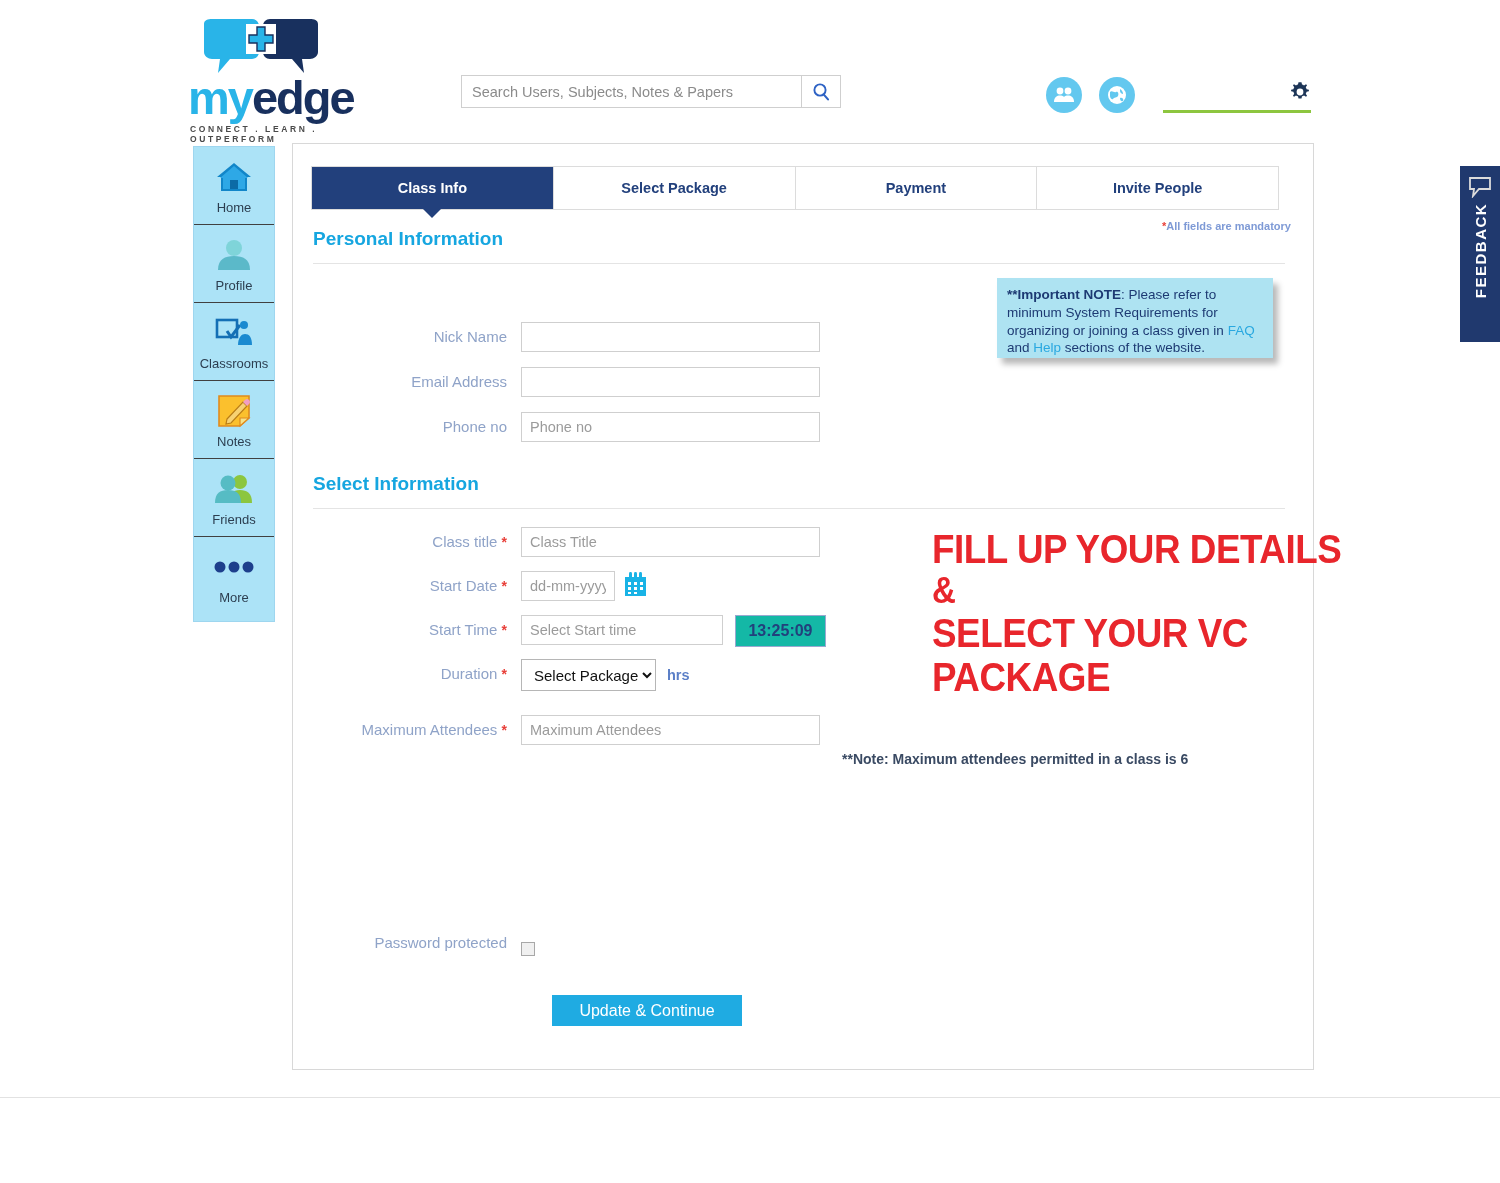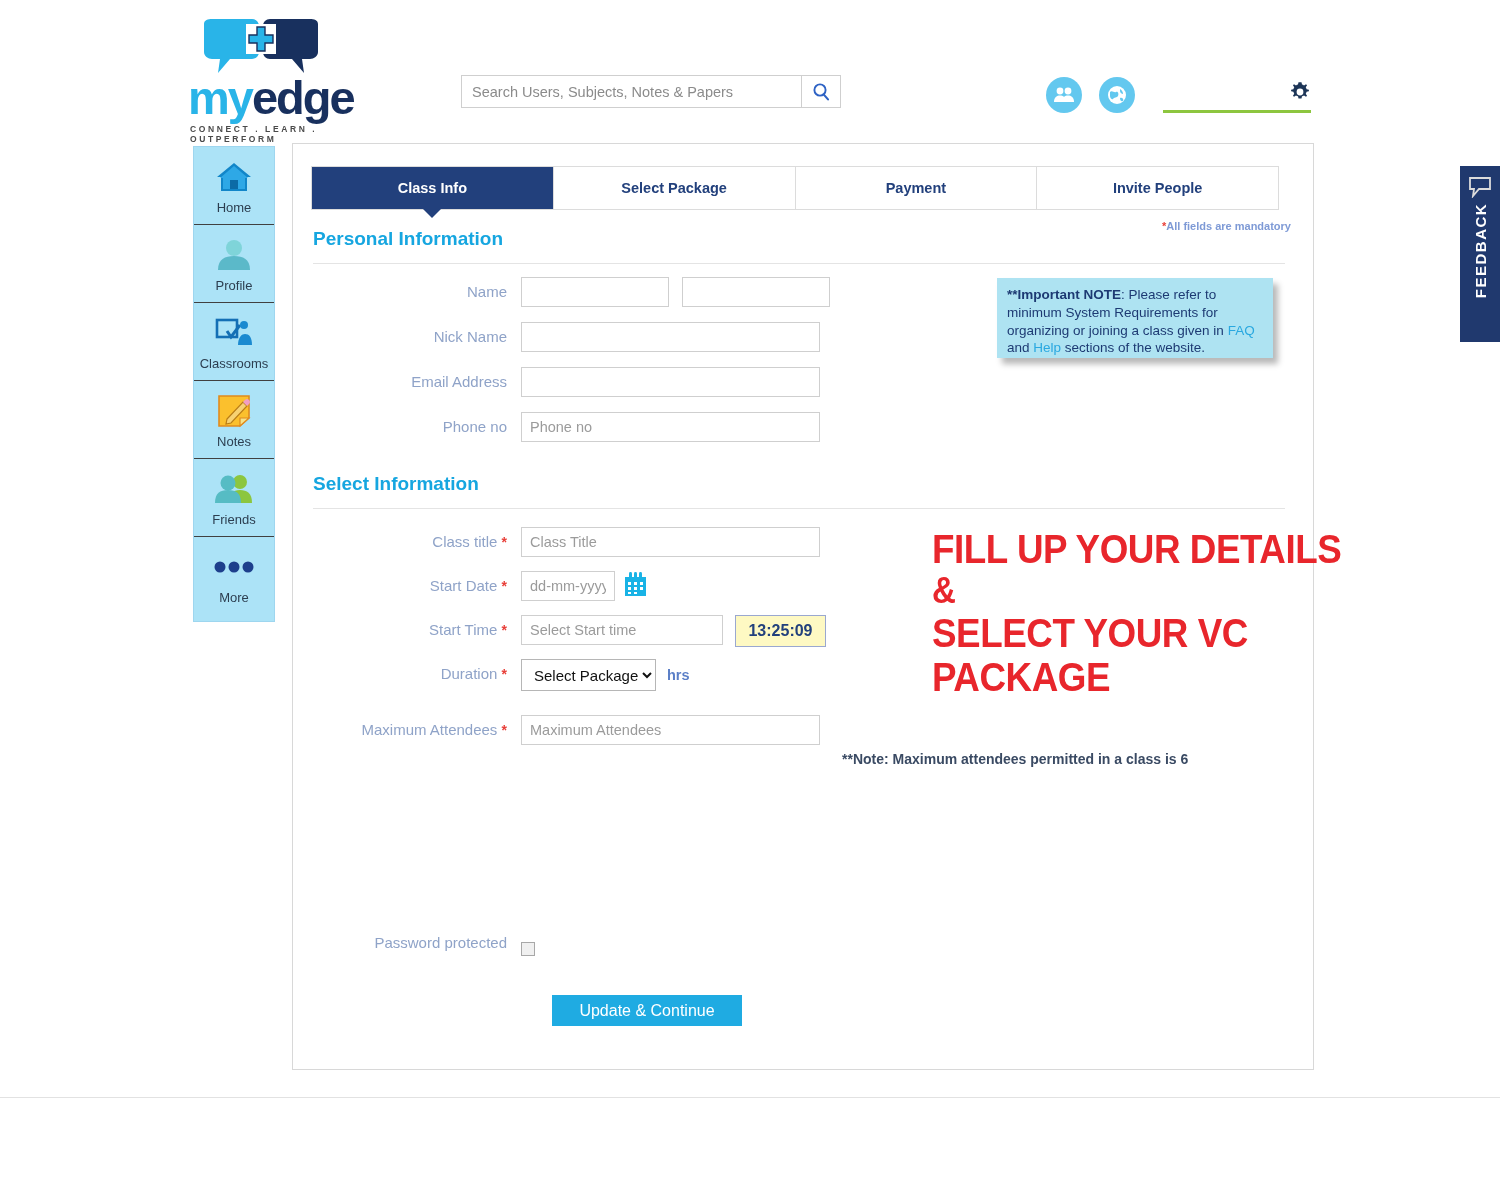--- a/index.html
+++ b/index.html
@@ -59,21 +59,21 @@
   .inp{border:1px solid #cfcfcf;box-sizing:border-box;height:30px;font-size:14.5px;color:#666;padding:0 8px;font-family:"Liberation Sans",sans-serif;outline:none;background:#fff;}
   .inp::placeholder{color:#9b9b9b;}
   textarea.inp{height:auto;padding:7px 8px;resize:none;line-height:1.35;}
 
   
   #note-box{position:absolute;left:997px;top:278px;width:276px;height:80px;background:#aee3f2;color:#1d3a73;font-size:13.5px;line-height:1.32;padding:8px 10px 10px 10px;box-sizing:border-box;box-shadow:5px 6px 6px rgba(0,0,0,.28);}
   #note-box .lk{color:#29a8e0;}
 
   
   #cal-icon{margin-left:8px;margin-top:1px;cursor:pointer;}
-  #time-chip{margin-left:12px;width:89px;height:30px;border:1px solid #9aa8d0;background:#fef9c3;color:#22407c;font-size:16px;display:flex;align-items:center;justify-content:center;font-weight:bold;cursor:pointer;}
+  #time-chip{margin-left:12px;width:89px;height:30px;border:1px solid #9aa8d0;background:#14b8a6;color:#22407c;font-size:16px;display:flex;align-items:center;justify-content:center;font-weight:bold;cursor:pointer;}
   #duration-select{height:32px;font-size:15px;font-family:"Liberation Sans",sans-serif;border:1px solid #b6b6b6;background:#fff;padding-left:8px;color:#111;}
   #hrs{margin-left:11px;font-size:14.5px;color:#5b7fc7;font-weight:bold;line-height:32px;}
   #maxnote{position:absolute;left:549px;top:750px;font-size:14px;color:#3a4a63;font-weight:bold;}
   #pwd-check{width:14px;height:14px;border:1px solid #a8a8a8;background:#f0f0f0;box-sizing:border-box;cursor:pointer;}
   #submit-btn{position:absolute;left:551px;top:995px;width:190px;height:31px;background:#1fabe2;color:#fff;border:none;font-size:16px;font-family:"Liberation Sans",sans-serif;cursor:pointer;}
 
   
   #annot{position:absolute;left:932px;top:527px;width:520px;color:#e8262c;font-weight:bold;font-size:40px;line-height:1.1;letter-spacing:-0.5px;transform:scaleX(.92);transform-origin:left top;}
   #annot .l2{font-size:36px;}
 
@@ -215,25 +215,20 @@
     <div class="tab active">Class Info</div>
     <div class="tab">Select Package</div>
     <div class="tab">Payment</div>
     <div class="tab">Invite People</div>
   </div>
 
   <div class="sec-head" style="top:84px">Personal Information</div>
   <div id="mandatory"><span class="star">*</span><span>All fields are mandatory</span></div>
   <div class="sec-rule" style="top:119px"></div>
 
-  <div class="row" style="left:0;top:133px">
-    <div class="flabel">Name</div>
-    <input class="inp" style="width: 148px;" type="text" placeholder="">
-    <input class="inp" style="width: 148px; margin-left: 13px;" type="text" placeholder="">
-  </div>
 
   <div class="row" style="left:0;top:178px">
     <div class="flabel">Nick Name</div>
     <input class="inp" style="width: 299px;" type="text" placeholder="">
   </div>
 
   <div class="row" style="left:0;top:223px">
     <div class="flabel">Email Address</div>
     <input class="inp" style="width: 299px;" type="text" placeholder="">
   </div>

